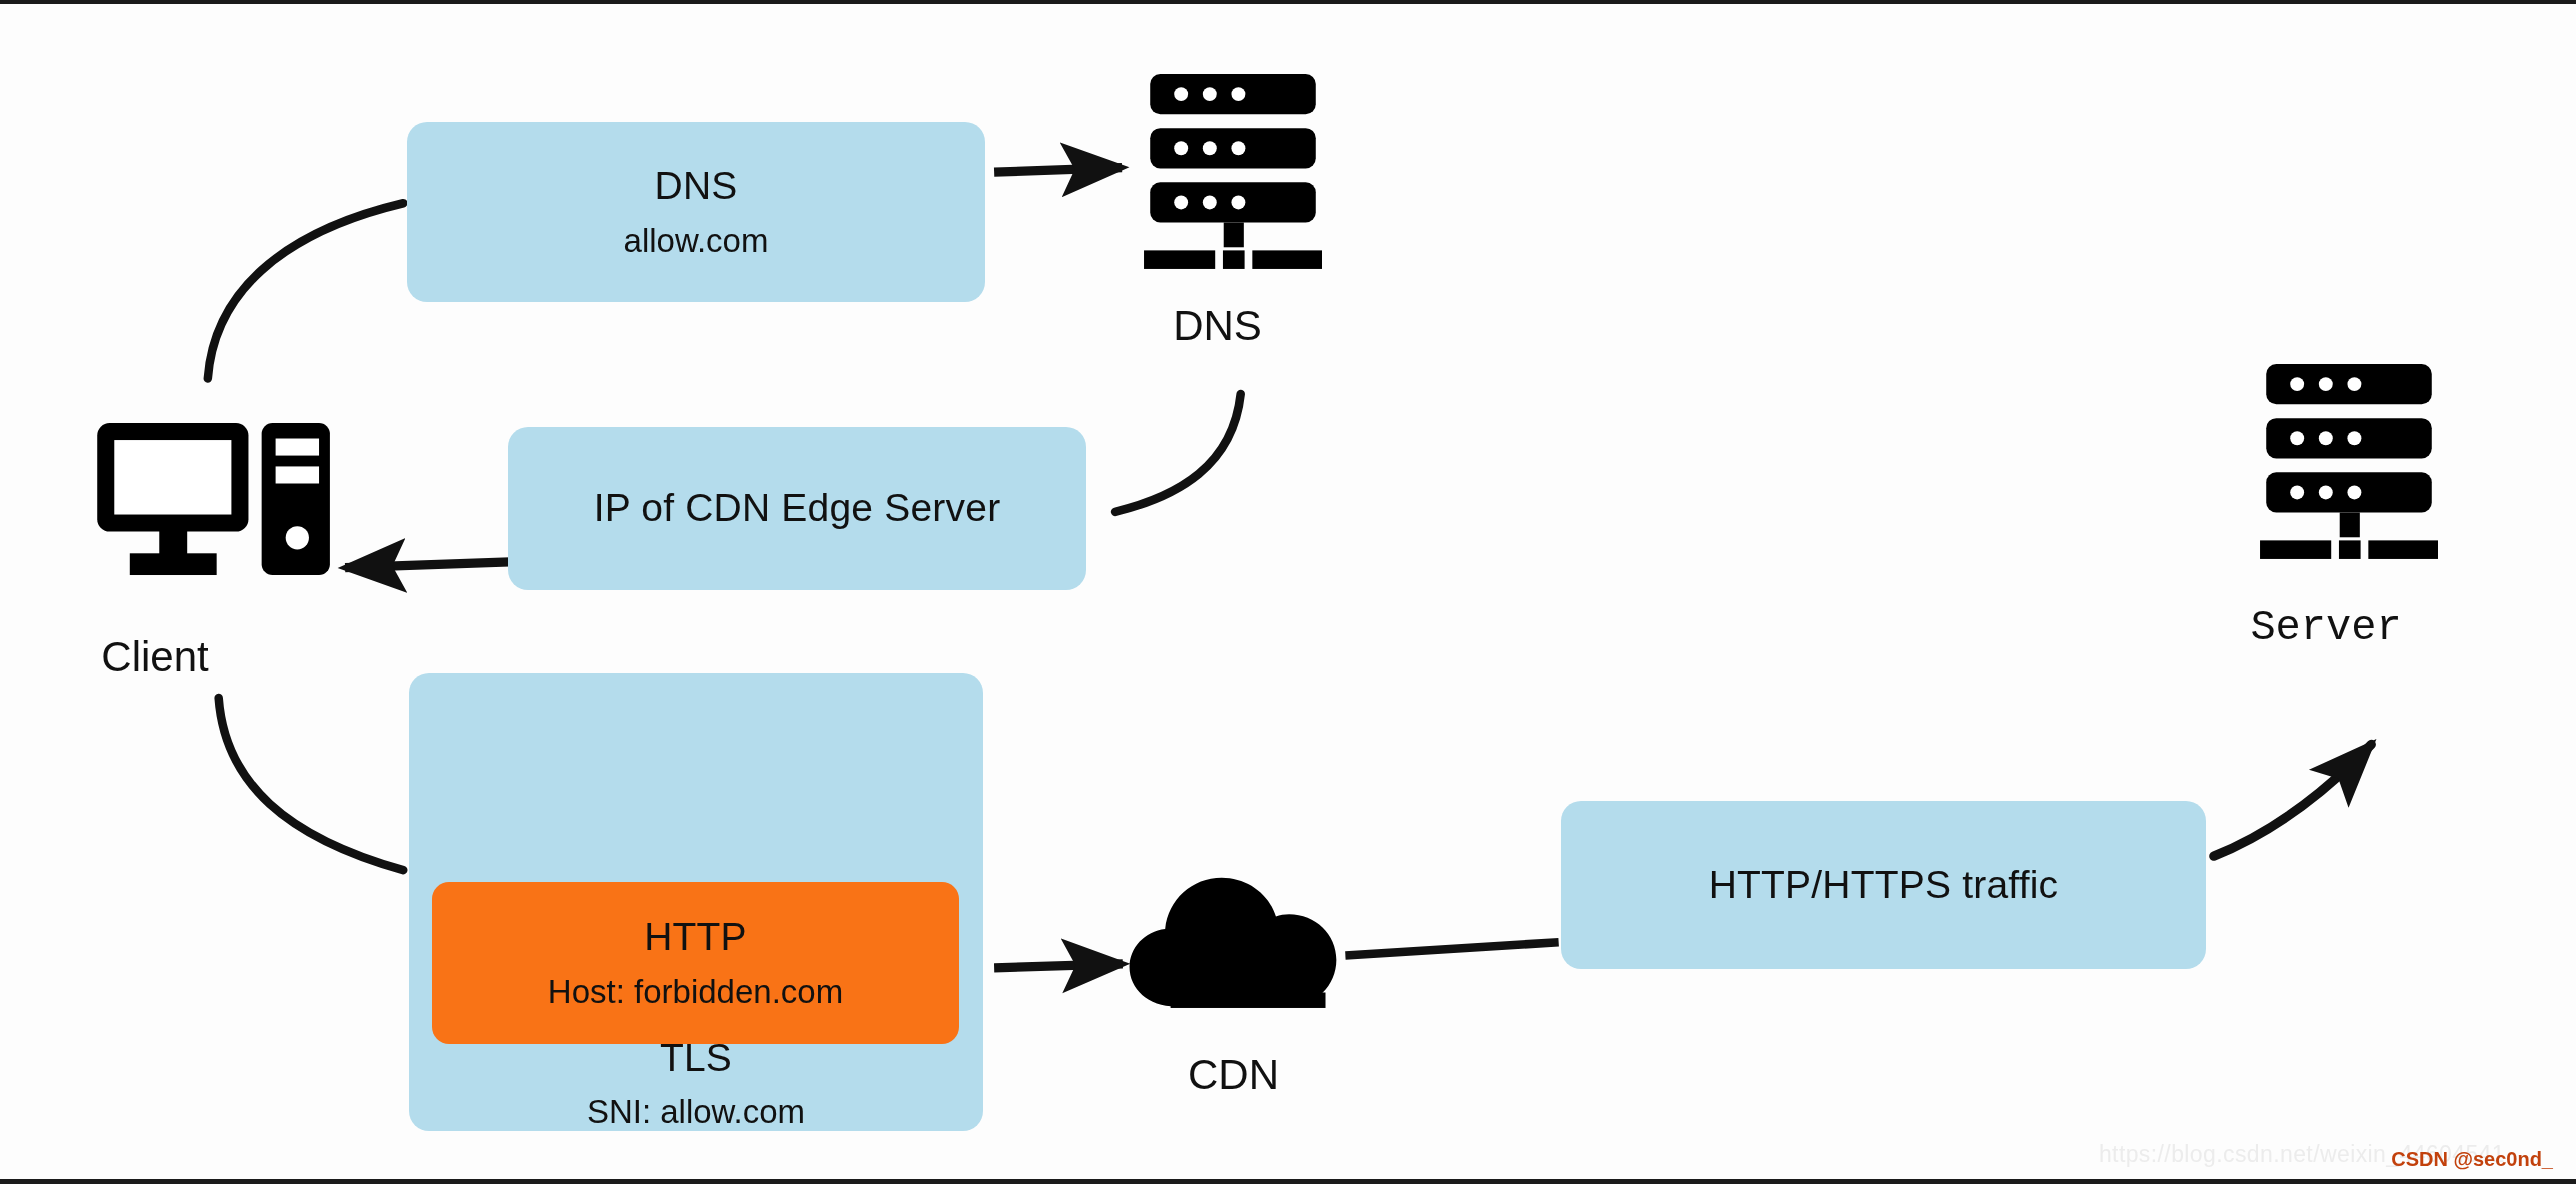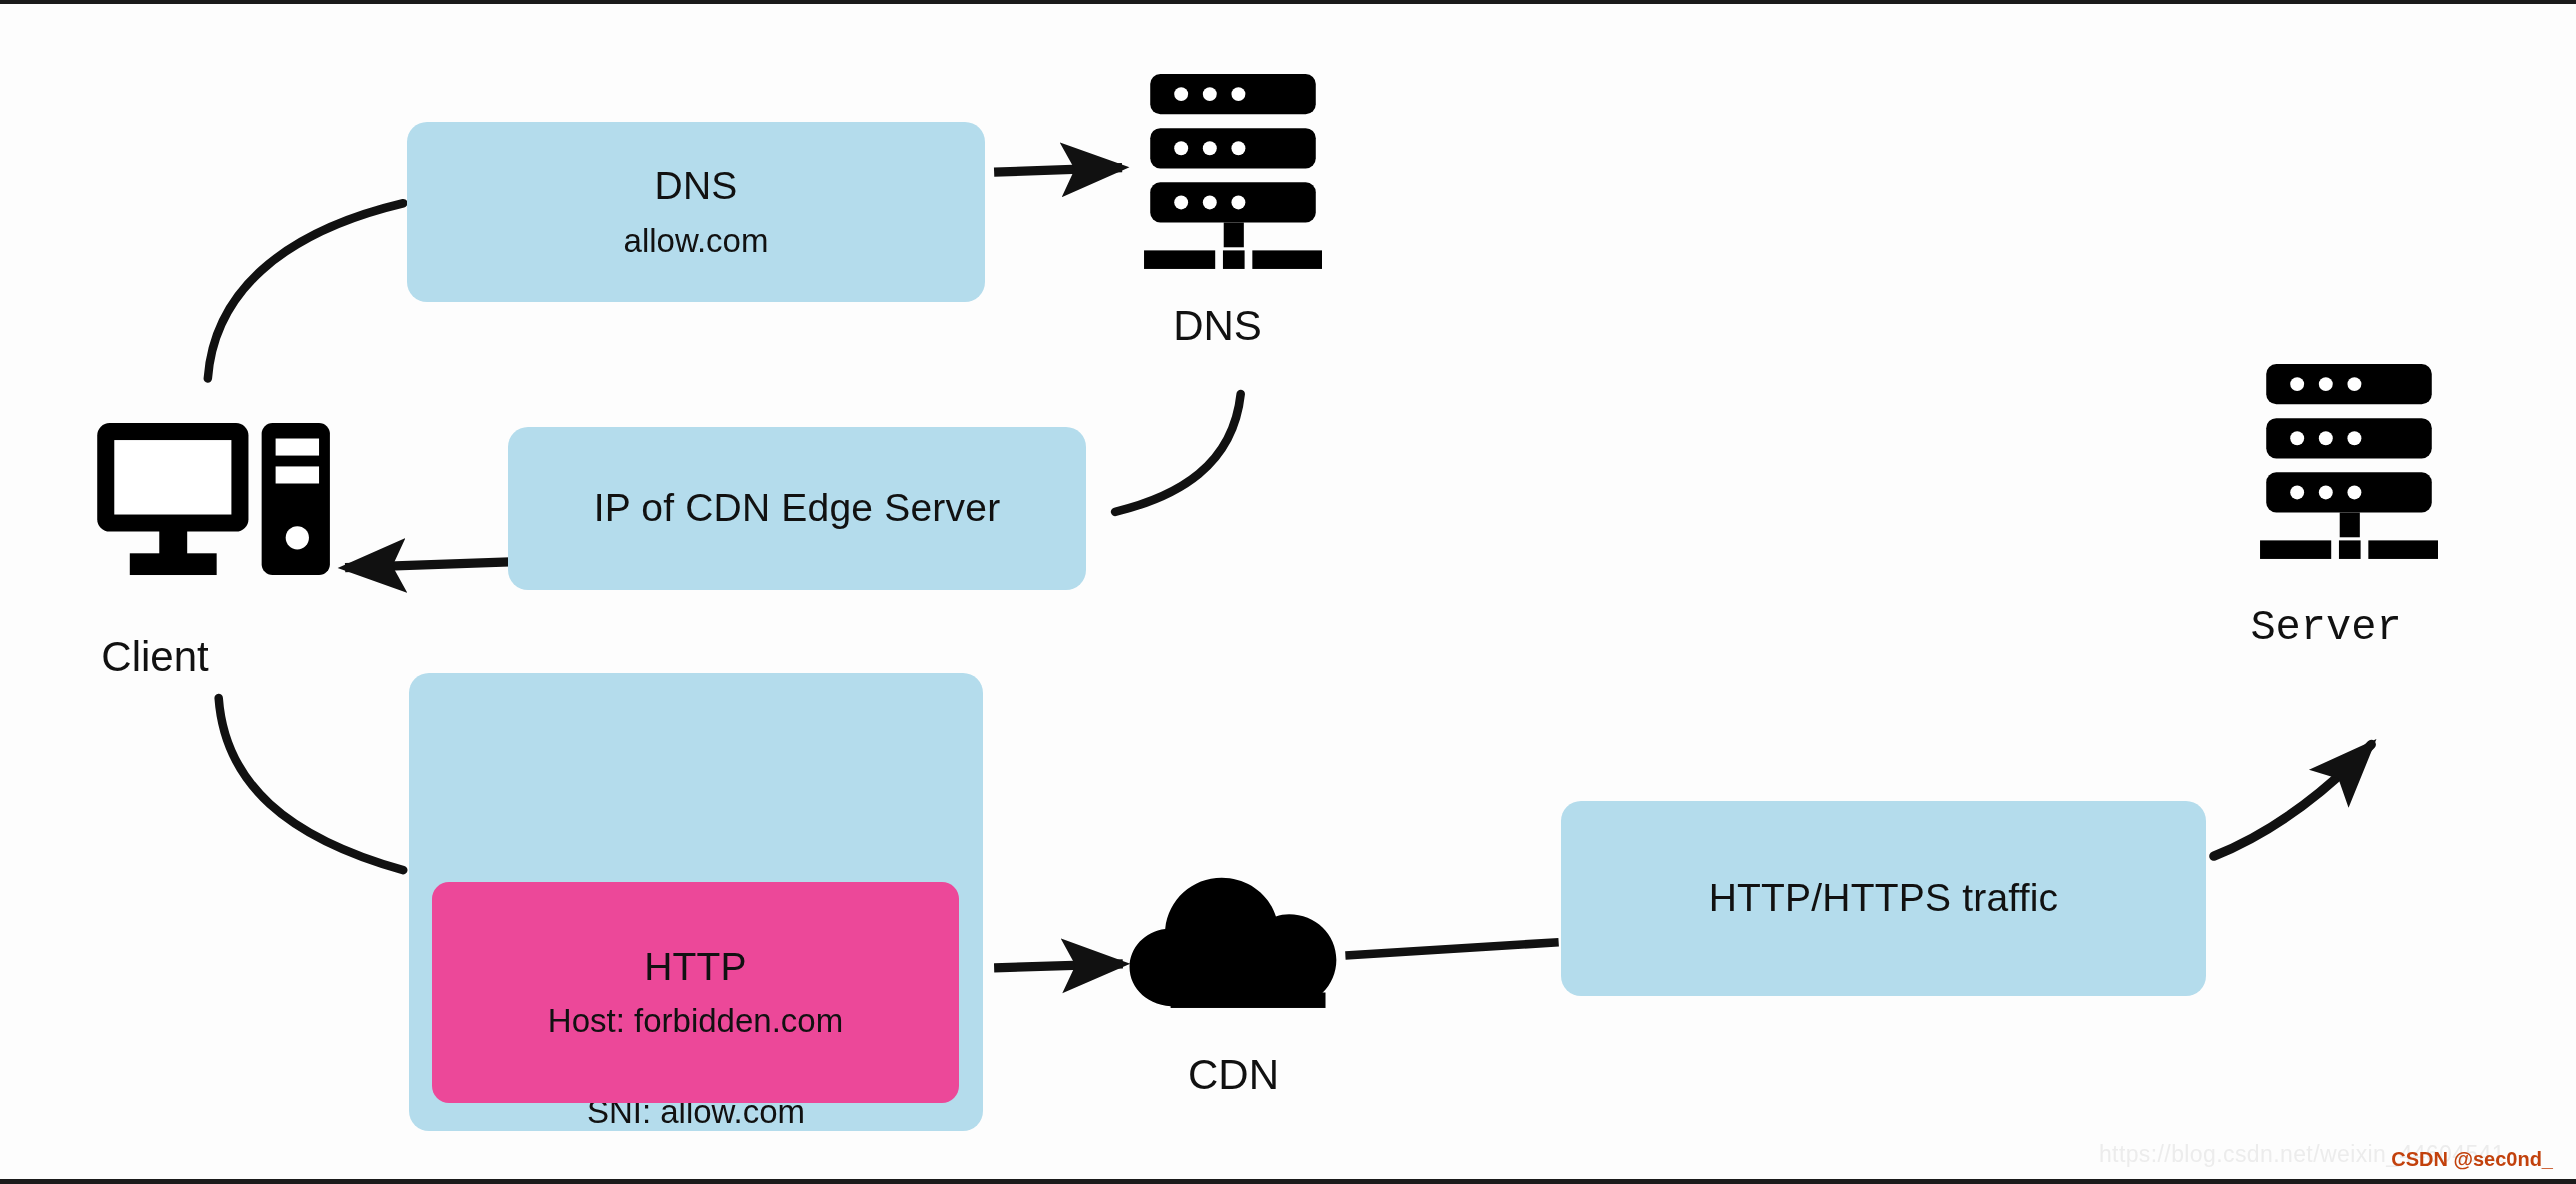--- a/index.html
+++ b/index.html
@@ -40,24 +40,24 @@
     font-size: 33px;
     line-height: 1.15;
     margin-top: 12.4px;
     white-space: nowrap;
   }
   .box.single .title { font-size: 39px; }
 
   #box-dns   { left: 407px; top: 122px;  width: 578px;  height: 180px; }
   #box-ip    { left: 508px; top: 427px;  width: 578px;  height: 163px; justify-content: center; }
   #box-tls   { left: 409px; top: 673px;  width: 574px;  height: 458px; justify-content: flex-end; padding-top: 37px; }
-  #box-http  { position: absolute; left: 23px; top: 209px; width: 527px; height: 221px;
-               background: #ec4899; border-radius: 17px; display: flex; flex-direction: column;
+  #box-http  { position: absolute; left: 23px; top: 209px; width: 527px; height: 162px;
+               background: #f97316; border-radius: 17px; display: flex; flex-direction: column;
                align-items: center; justify-content: center; }
-  #box-traffic { left: 1561px; top: 801px; width: 645px; height: 195px; align-items: center; }
+  #box-traffic { left: 1561px; top: 801px; width: 645px; height: 168px; align-items: center; }
 
   
   .caption {
     position: absolute;
     color: #111111;
     text-align: center;
     white-space: nowrap;
     font-size: 42px;
     line-height: 1.12;
   }

